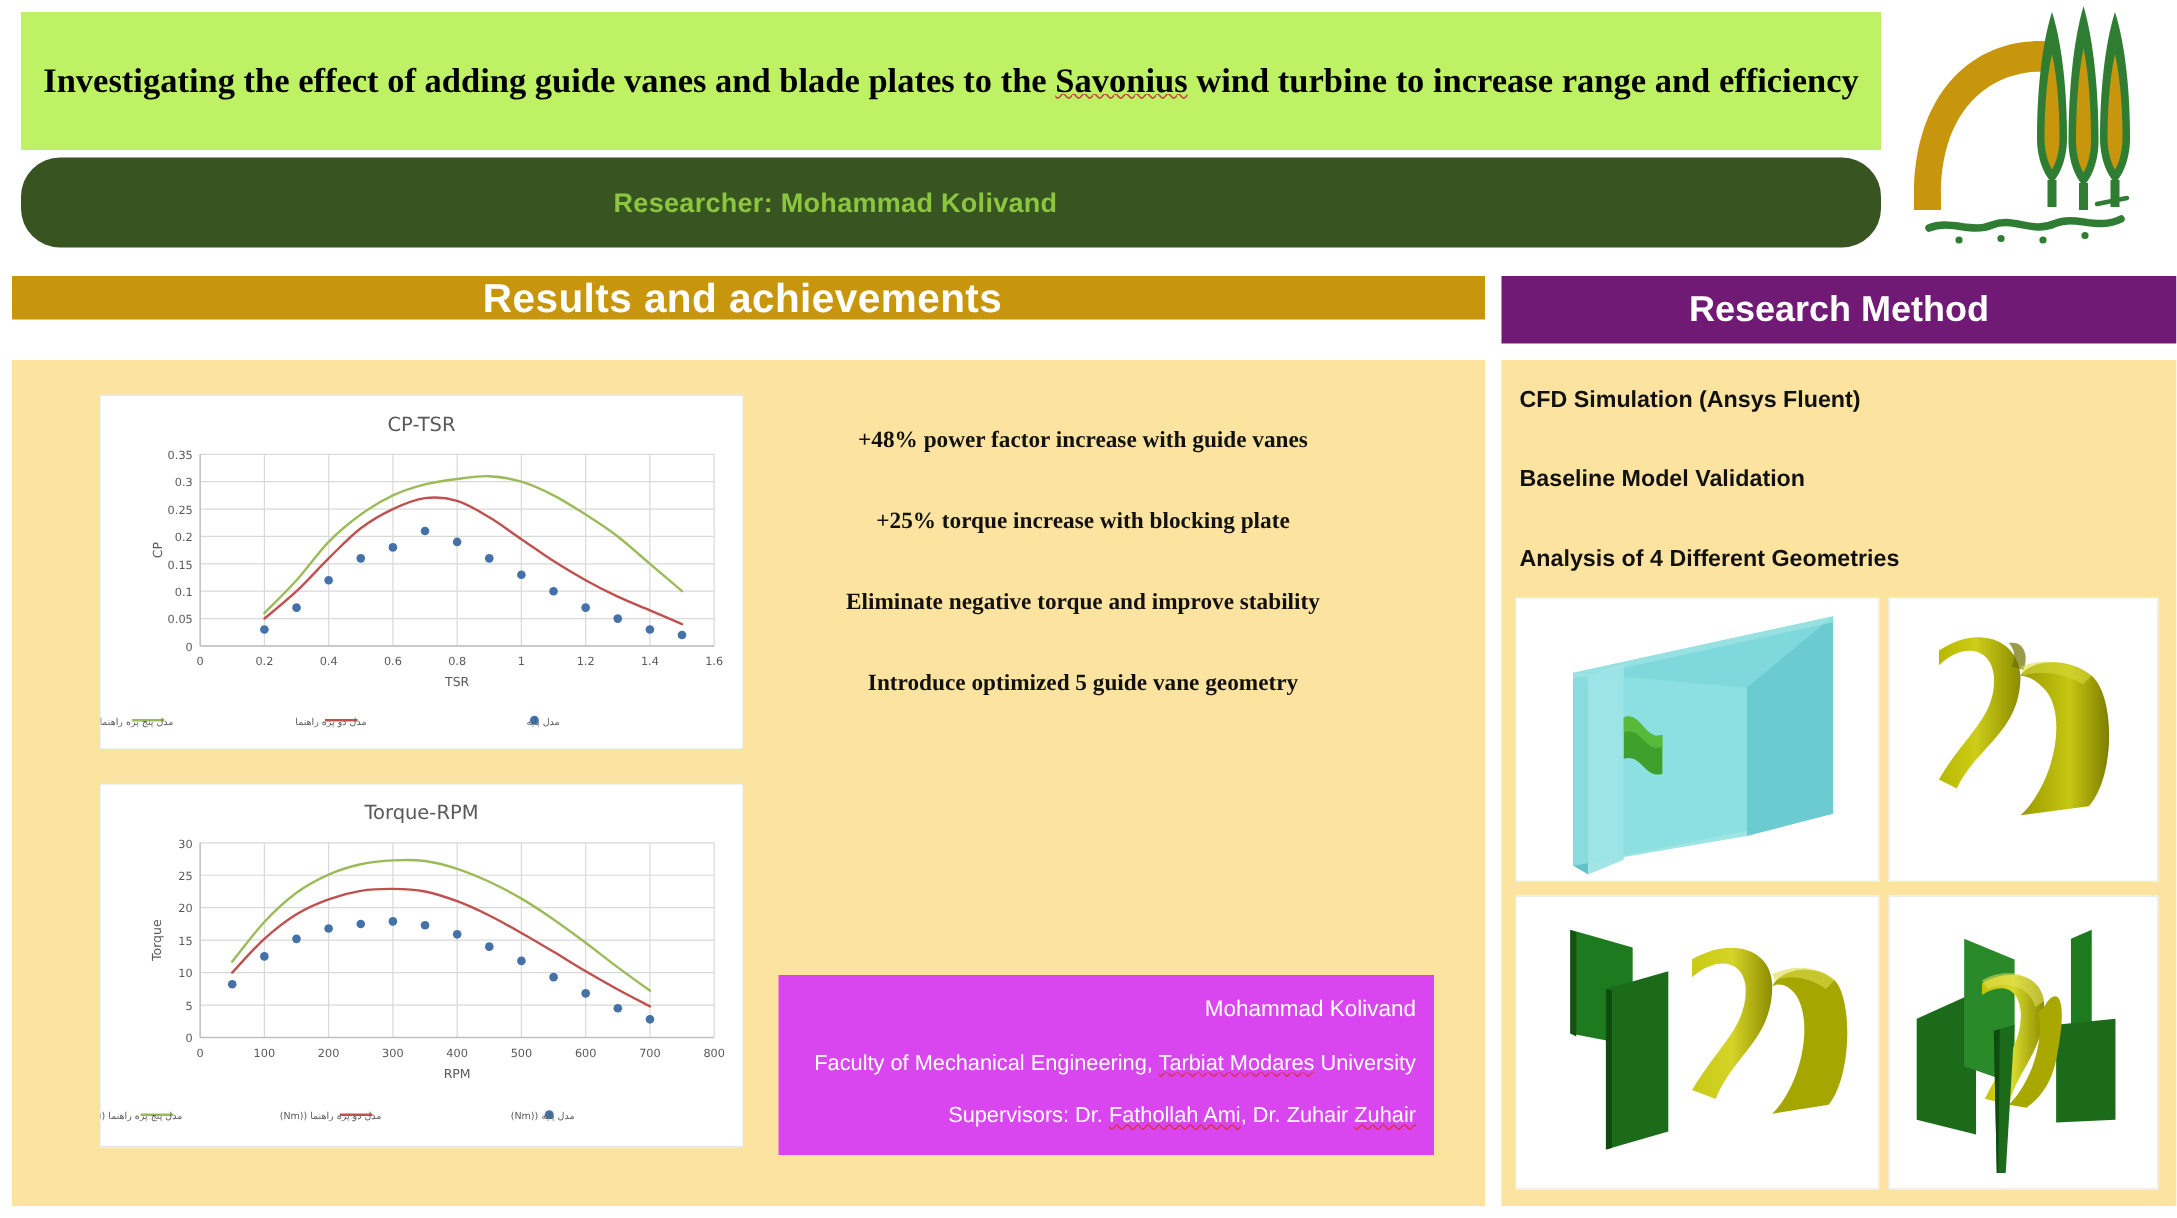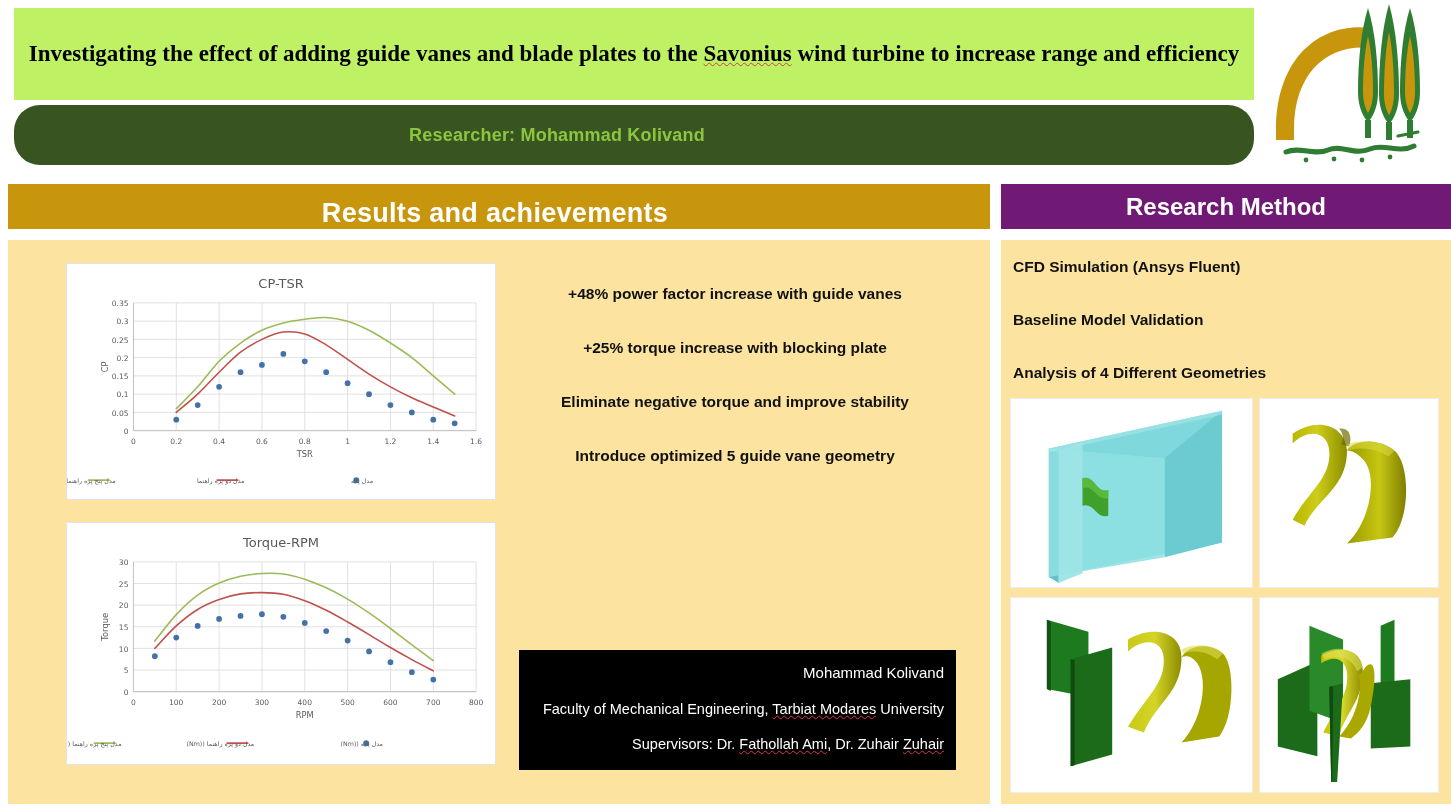--- a/index.html
+++ b/index.html
@@ -22,44 +22,44 @@
   #researcher-block { position:absolute; left:14px; top:105px; width:1240px; height:60px;
                       background:#375421; display:flex; align-items:center; justify-content:center;border-radius:26px; }
   #researcher-text { color:#8CC63F; font-weight:bold; font-size:18px; letter-spacing:.2px;
                      transform:translateX(-77px); }
 
   
   #logo { position:absolute; left:1258px; top:0px; width:193px; height:172px; background:#fff; }
   #logo svg { width:100%; height:100%; }
 
   
-  #results-header { position:absolute; left:8px; top:184px; width:982px; height:45px;
-                    background:#C8960C; display:flex; align-items:flex-end; justify-content:center; }
+  #results-header { position:absolute; left:8px; top:184px; width:982px; height:29px;
+                    background:#C8960C; display:flex; align-items:flex-start; justify-content:center; }
   #results-header-text { color:#fff; font-size:27px; font-weight:600; letter-spacing:.3px;
                          transform:translateX(-4px); }
   #results-panel { position:absolute; left:8px; top:240px; width:982px; height:564px;
                    background:#FCE4A0; }
 
   
   .chart-card { position:absolute; background:#fff; border:1px solid #e3e3e3;margin-left:16px; }
   #chart-cp  { left:50px; top:263px; width:430px; height:237px; }
   #chart-trq { left:50px; top:522px; width:430px; height:243px; }
   .chart-title { text-align:center; font-size:13px; color:#595959; padding-top:12px;
                  font-family:"DejaVu Sans", sans-serif; }
   .plot-wrap { position:relative; width:100%; height:calc(100% - 30px); }
   .plot-wrap svg { display:block; width:100%; height:100%; }
 
   
-  #findings { position:absolute; left:495px; top:285px; width:480px; }
+  #findings { position:absolute; left:482px; top:285px; width:480px;font-family:Liberation Serif, serif; }
   .finding { text-align:center; font-size:15.5px; font-weight:bold; color:#111;
              margin-bottom:36px; }
 
   
   #author-box { position:absolute; left:519px; top:650px; width:437px; height:120px;
-                background:#000000; padding:14px 12px 0 12px; }
+                background:#d946ef; padding:14px 12px 0 12px; }
   .author-line { color:#fff; font-size:14.5px; text-align:right; margin-bottom:17px;
                  line-height:1.25; }
   #author-name { font-size:15px; }
   .ul-red { text-decoration:underline; text-decoration-color:#d35; text-decoration-style:wavy;
             text-decoration-thickness:1px; }
 
   
   #method-header { position:absolute; left:1001px; top:184px; width:450px; height:45px;
                    background:#701a75; display:flex; align-items:center; justify-content:center; }
   #method-header-text { color:#fff; font-size:24px; font-weight:bold; }

